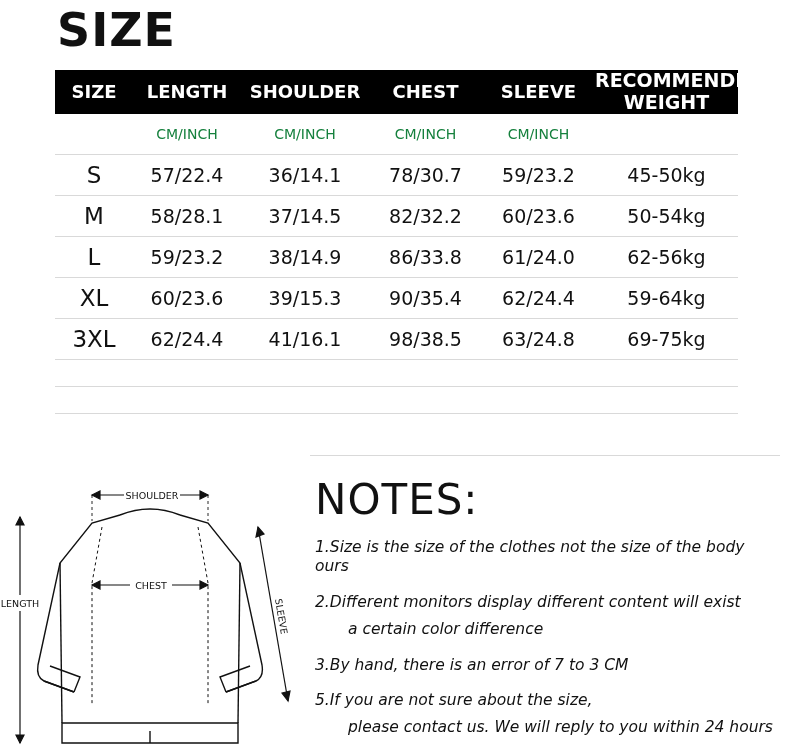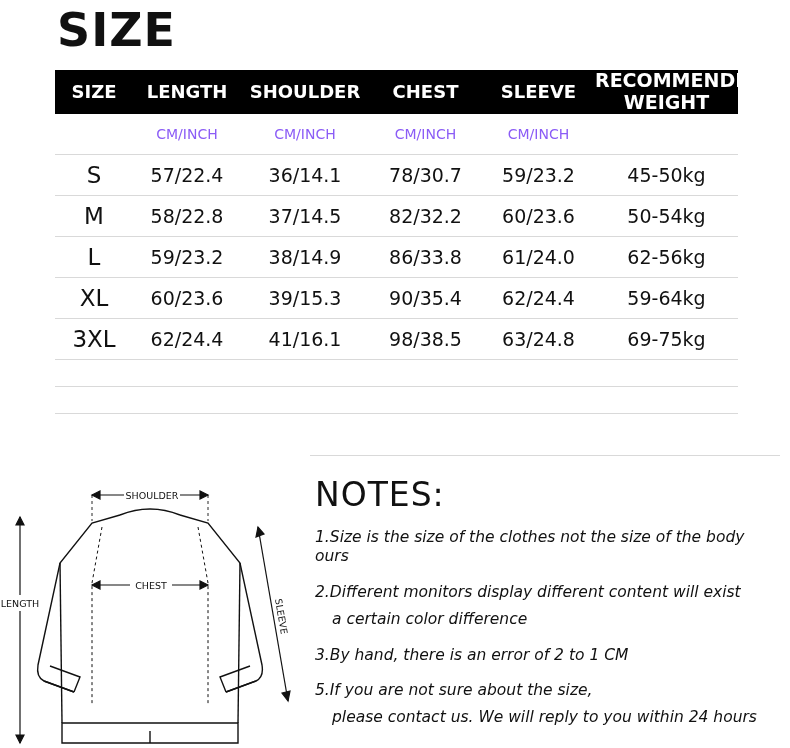--- a/index.html
+++ b/index.html
@@ -50,21 +50,21 @@
     height: 44px;
     line-height: 1.1;
   }
   .size-table thead th.small-head {
     font-size: 19px;
     line-height: 1.15;
   }
   .unit-row td {
     font-size: 14px;
     height: 40px;
-    color: #8b5cf6;
+    color: #15803d;
     border-bottom: 1px solid #d9d9d9;
   }
   .data-row td {
     font-size: 19px;
     height: 40px;
     border-bottom: 1px solid #d9d9d9;
   }
   .data-row td.size-cell {
     font-size: 23px;
   }
@@ -102,35 +102,35 @@
     height: 293px;
   }
 
   .notes {
     position: absolute;
     left: 310px;
     top: 20px;
     width: 470px;
   }
   .notes-title {
-    font-size: 33px;
+    font-size: 42px;
     letter-spacing: 1px;
     color: #111111;
     margin: 0 0 14px 5px;
     font-weight: normal;
   }
   .note-line {
     font-size: 15.5px;
     color: #111111;
     margin: 0 0 16px 5px;
     line-height: 1.25;
     font-style: italic;
   }
   .note-line.indent {
-    margin-left: 22px;
+    margin-left: 38px;
     margin-top: -8px;
   }
   .divider {
     position: absolute;
     left: 310px;
     top: 0;
     width: 470px;
     height: 1px;
     background: #d9d9d9;
   }
@@ -172,21 +172,21 @@
     <tr class="data-row">
       <td class="size-cell">S</td>
       <td>57/22.4</td>
       <td>36/14.1</td>
       <td>78/30.7</td>
       <td>59/23.2</td>
       <td>45-50kg</td>
     </tr>
     <tr class="data-row">
       <td class="size-cell">M</td>
-      <td>58/22.8</td>
+      <td>58/28.1</td>
       <td>37/14.5</td>
       <td>82/32.2</td>
       <td>60/23.6</td>
       <td>50-54kg</td>
     </tr>
     <tr class="data-row">
       <td class="size-cell">L</td>
       <td>59/23.2</td>
       <td>38/14.9</td>
       <td>86/33.8</td>
@@ -291,17 +291,17 @@
       <polygon points="288,246 282,238 290,236"></polygon>
     </g>
     <text x="278" y="162" font-family="DejaVu Sans, sans-serif" font-size="9.5" text-anchor="middle" fill="#111111" transform="rotate(80 278 162)">SLEEVE</text>
   </svg>
 
   <div class="notes">
     <div class="notes-title">NOTES:</div>
     <p class="note-line">1.Size is the size of the clothes not the size of the body ours</p>
     <p class="note-line">2.Different monitors display different content will exist</p>
     <p class="note-line indent">a certain color difference</p>
-    <p class="note-line">3.By hand, there is an error of 2 to 1 CM</p>
+    <p class="note-line">3.By hand, there is an error of 7 to 3 CM</p>
     <p class="note-line">5.If you are not sure about the size,</p>
     <p class="note-line indent">please contact us. We will reply to you within 24 hours</p>
   </div>
 </div>
 
 </body></html>

